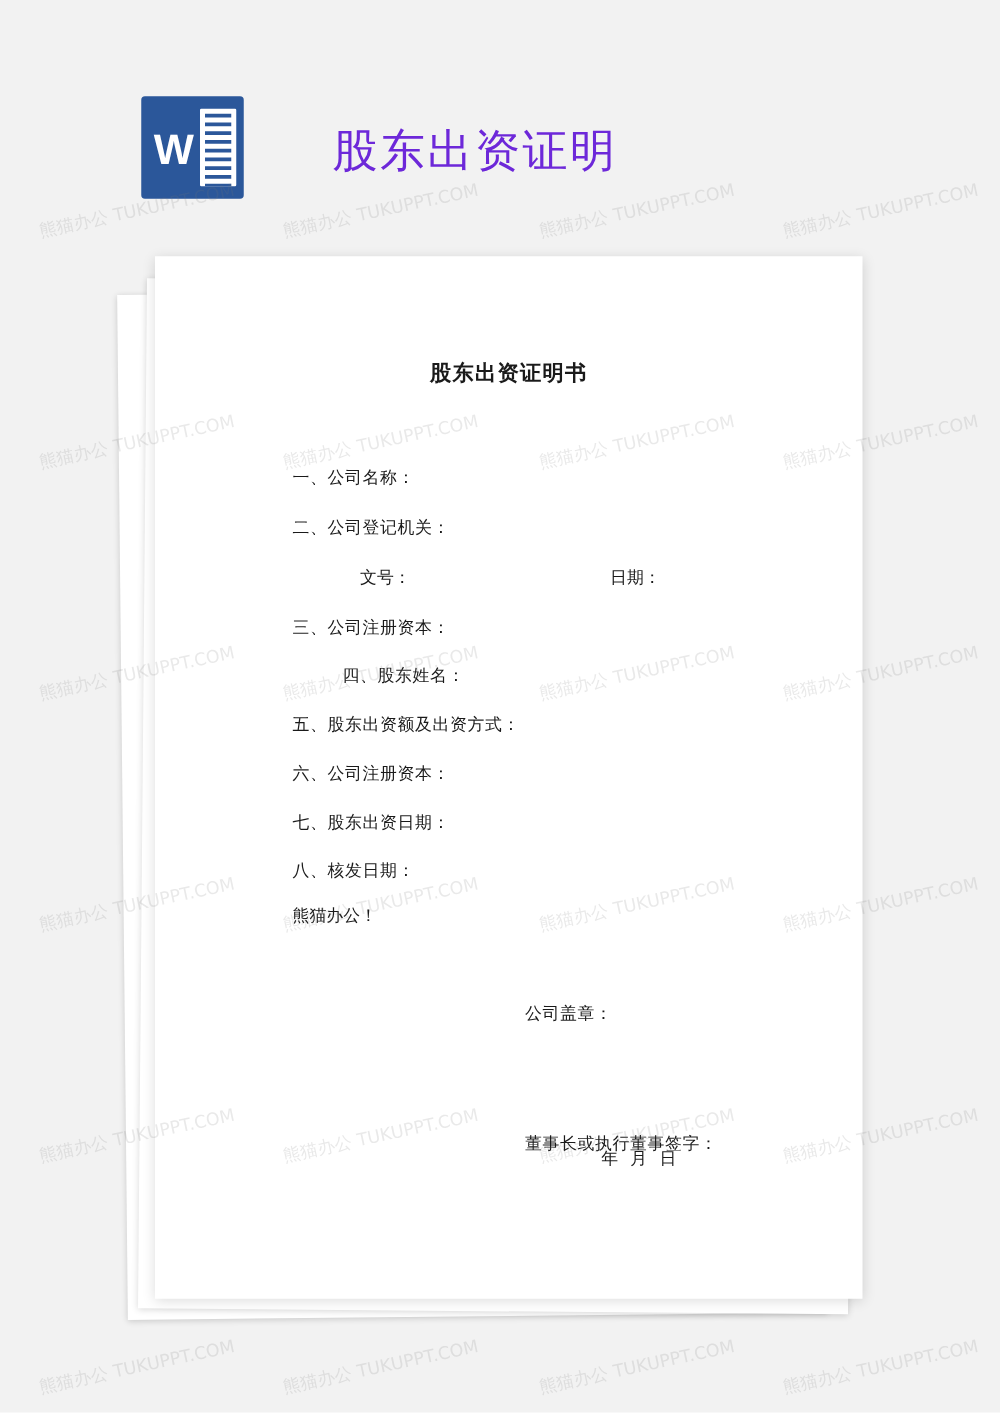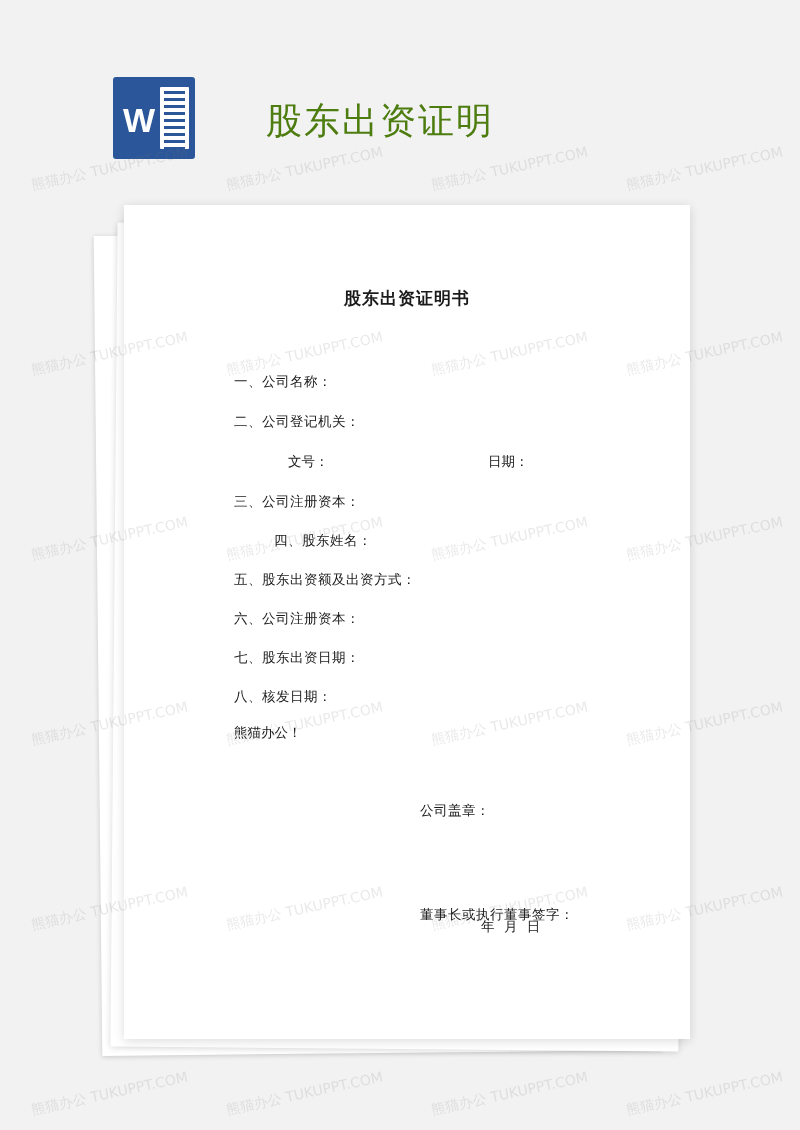--- a/index.html
+++ b/index.html
@@ -59,21 +59,21 @@
     display: block;
     margin: 4px 4px 0 4px;
     height: 3px;
     background: #2b579a;
   }
   .page-title {
     position: absolute;
     left: 266px;
     top: 97px;
     font-size: 36px;
-    color: #4d7c0f;
+    color: #6d28d9;
     letter-spacing: 2px;
     font-family: "DejaVu Sans", sans-serif;
     white-space: nowrap;
   }
 
   
   .stack {
     position: absolute;
     left: 96px;
     top: 205px;
@@ -110,21 +110,21 @@
     box-shadow: 0 2px 10px rgba(0,0,0,0.14);
   }
 
   .doc-body {
     position: absolute;
     left: 0;
     top: 0;
     width: 566px;
     height: 834px;
     color: #1a1a1a;
-    font-family: Liberation Serif, serif;
+    font-family: Liberation Sans, sans-serif;
   }
   .doc-title {
     position: absolute;
     left: 0;
     top: 82px;
     width: 566px;
     text-align: center;
     font-size: 17px;
     font-weight: bold;
     letter-spacing: 1px;

